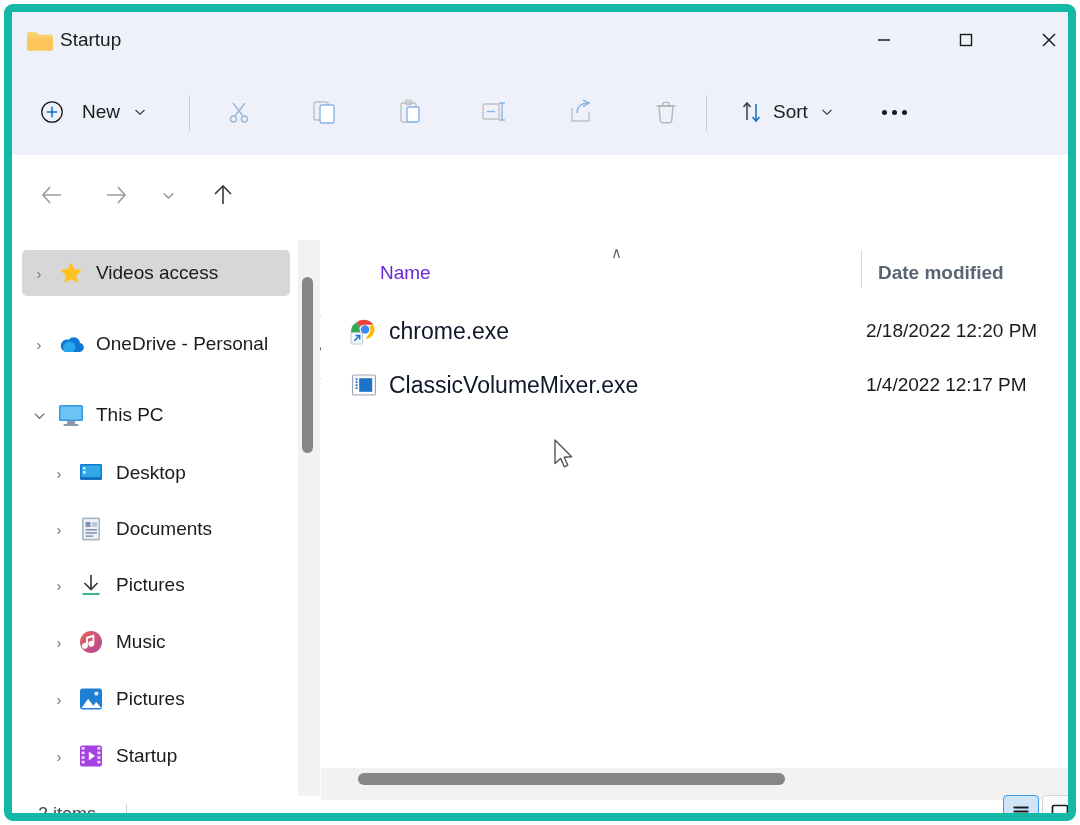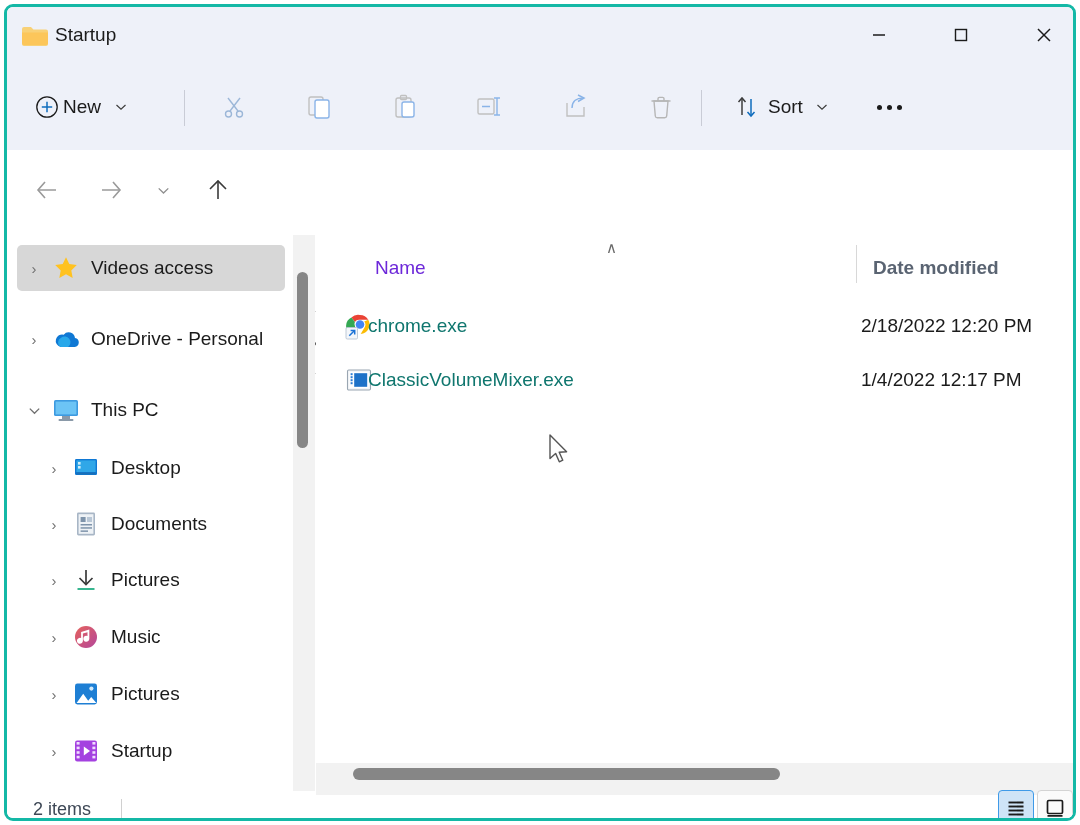--- a/index.html
+++ b/index.html
@@ -7,21 +7,21 @@
     width: 1080px; height: 825px;
     background: #ffffff;
     font-family: "Liberation Sans", sans-serif;
     overflow: hidden;
   }
   #window {
     position: absolute;
     left: 4px; top: 4px;
     width: 1072px; height: 817px;
     box-sizing: border-box;
-    border: 3px solid #14b8a6;
+    border: 8px solid #14b8a6;
     border-radius: 9px;
     background: #ffffff;
     overflow: hidden;
   }
   
   #titlebar {
     position: absolute; left: 0; top: 0;
     width: 1068px; height: 56px;
     background: #eef1f9;
   }
@@ -46,21 +46,21 @@
     position: absolute; left: 0; top: 56px;
     width: 1068px; height: 87px;
     background: #eef1f9;
   }
   #new-button {
     position: absolute; left: 18px; top: 22px;
     height: 44px; display: flex; align-items: center;
     padding: 0 10px; border-radius: 5px;
   }
   #new-label {
-    font-size: 19px; color: #1b1b1b; margin-left: 4px;
+    font-size: 19px; color: #1b1b1b; margin-left: 18px;
     white-space: nowrap;
   }
   .tb-sep {
     position: absolute; top: 27px;
     width: 1px; height: 36px; background: #c9ccd6;
   }
   .tb-icon {
     position: absolute; top: 22px;
     width: 44px; height: 44px;
     display: flex; align-items: center; justify-content: center;
@@ -191,22 +191,22 @@
   }
   #col-date {
     position:absolute; left:557px; top:21px;
     font-size:19px; color:#5a6472; line-height:24px;font-weight:bold;
   }
   .file-row {
     position:absolute; left:0; width:759px; height:52px;
   }
   .file-icon { position:absolute; left:29px; top:12px; width:28px; height:28px; }
   .file-name {
-    position:absolute; left:52px; top:13px;
-    font-size:19px; color:#0f766e; line-height:26px; white-space:nowrap;
+    position:absolute; left:68px; top:13px;
+    font-size:23px; color:#0f172a; line-height:26px; white-space:nowrap;
   }
   .file-date {
     position:absolute; left:545px; top:13px;
     font-size:19px; color:#1b1b1b; line-height:26px; white-space:nowrap;
   }
   
   #hscroll-track {
     position:absolute; left:309px; top:756px;
     width:759px; height:32px; background:#f2f2f2;
   }

